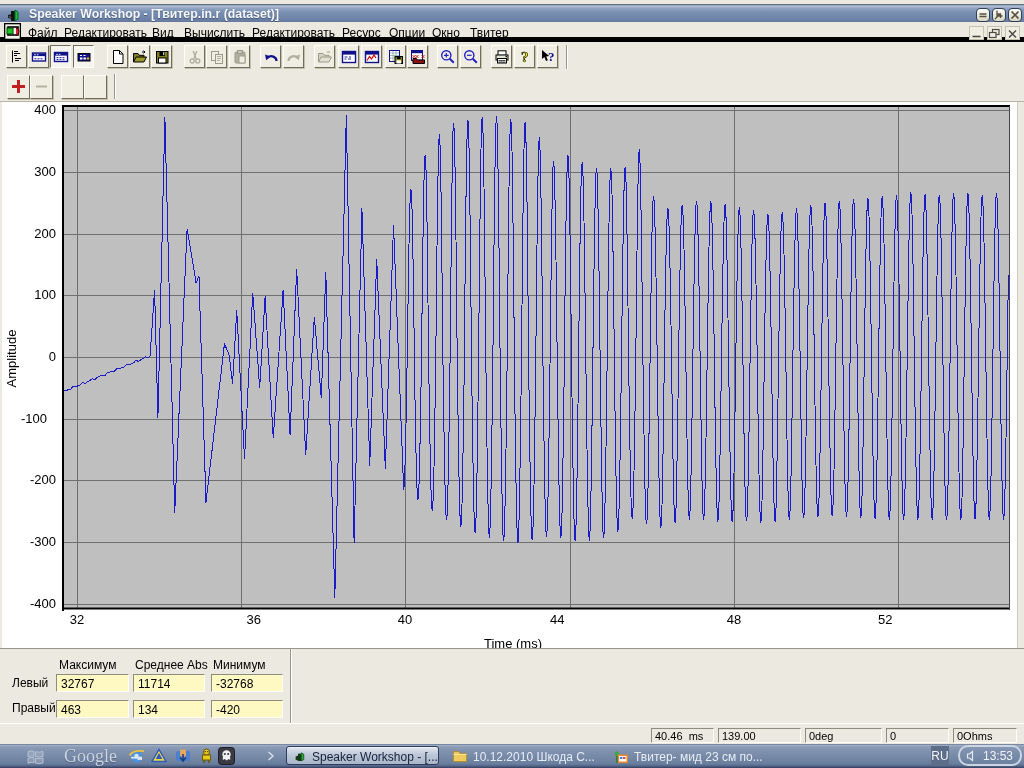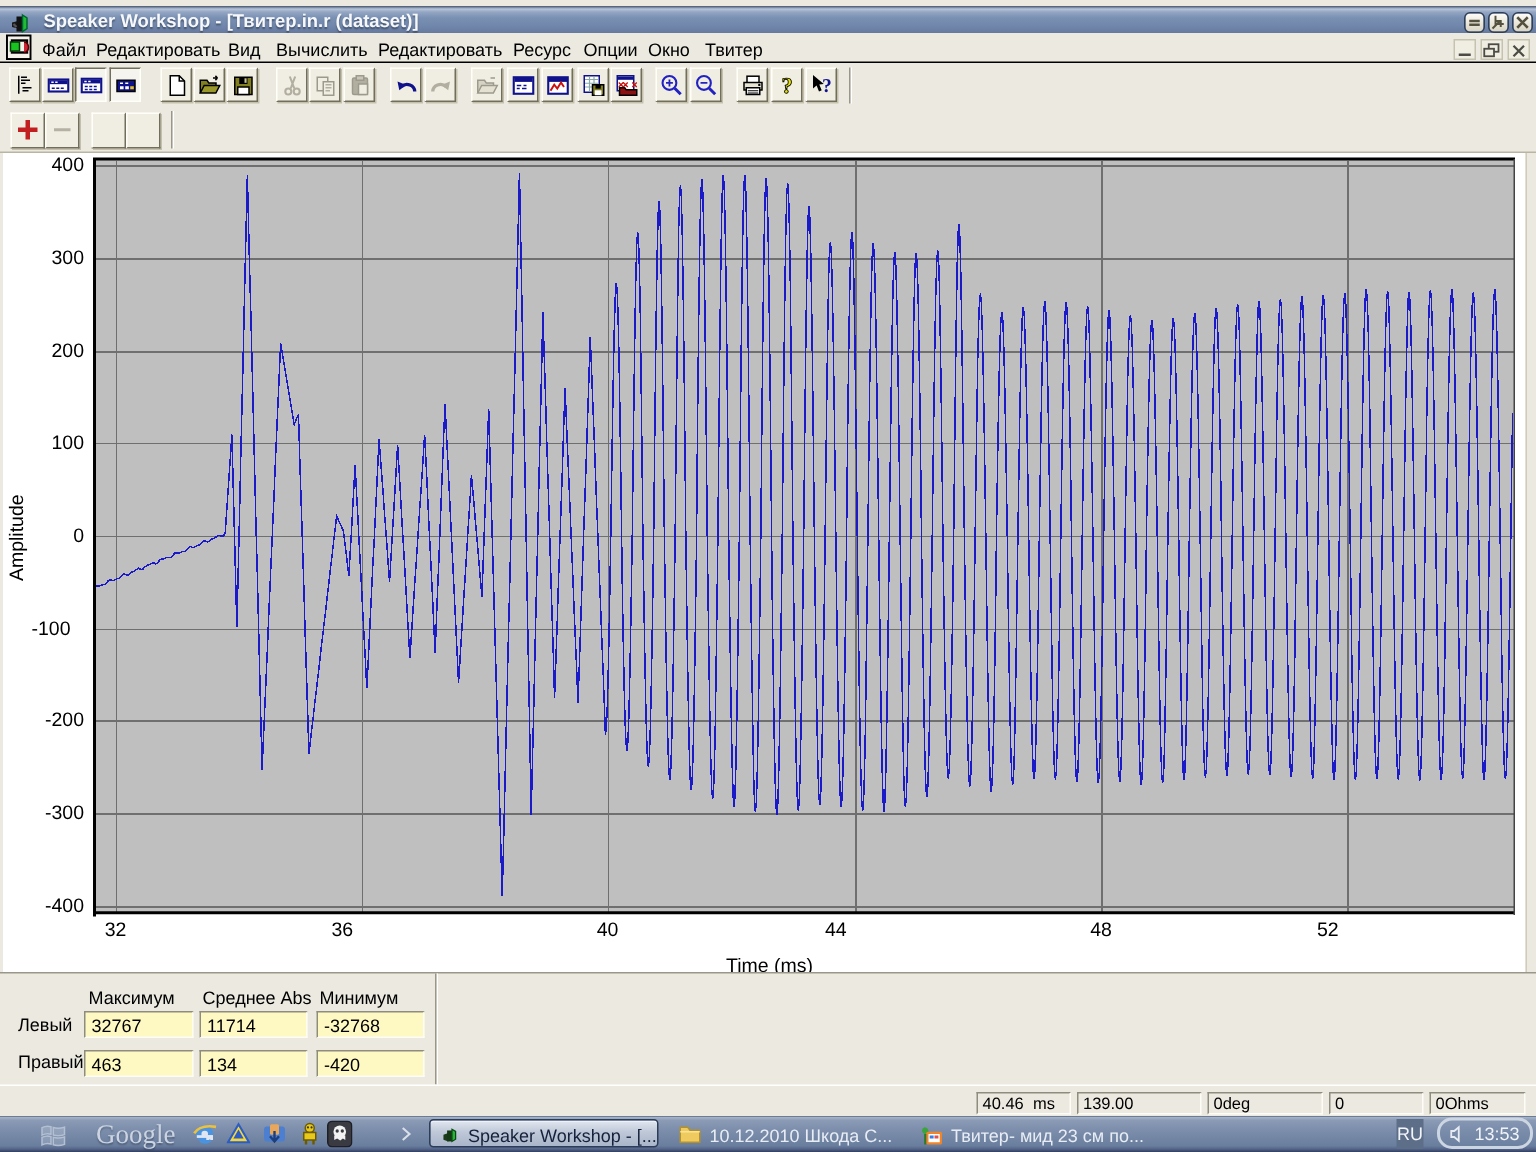--- a/index.html
+++ b/index.html
@@ -3,21 +3,21 @@
 *{margin:0;padding:0;box-sizing:border-box}
 html,body{width:1024px;height:768px;overflow:hidden;font-family:"Liberation Sans",sans-serif;background:#eceae0}
 .abs{position:absolute}
 #screen{position:relative;width:1024px;height:768px}
 
 #title{left:0;top:4px;width:1024px;height:22px;background:linear-gradient(to bottom,#42536b 0,#b7c4da 2px,#93a6c3 4px,#7990b3 8px,#7187ab 13px,#687da1 17px,#5e7294 20px,#4a5c7e 22px)}
 #title .txt{left:29px;top:3px;font-size:12.3px;font-weight:bold;color:#f6f8fb;text-shadow:0 1px 1px rgba(30,40,60,.5)}
 .tbtn{top:4px;width:14px;height:14px;background:linear-gradient(to bottom,#fdfcf7,#d9d4c2);border:1px solid #2f3f58;border-radius:4px}
 .tbtn svg{position:absolute;left:0;top:0}
 
-#menu{left:0;top:22px;width:1024px;height:20px;background:#eceae0;border-bottom:1px solid #000000}
+#menu{left:0;top:22px;width:1024px;height:20px;background:#eceae0;border-bottom:5px solid #000000}
 #menu span{position:absolute;top:4px;font-size:12px;color:#000}
 .mdib{top:4px;width:15px;height:14px;background:#f0eee3;border:1px solid #c5c2ae}
 .mdib svg{position:absolute;left:0;top:1px}
 
 #tb1{left:0;top:42px;width:1024px;height:29px;background:#eceae0}
 #tb2{left:0;top:71px;width:1024px;height:31px;background:#eceae0;border-bottom:1px solid #b9b5a2}
 .tb{position:absolute;top:3px;width:21px;height:23px;background:#f0eee2;border:1px solid;border-color:#fffef8 #716e5c #716e5c #fffef8;box-shadow:1px 1px 0 #c4c0ac}
 .tb.pr{border-color:#716e5c #fffef8 #fffef8 #716e5c;background:#f5f4ee;box-shadow:none}
 .tb svg{position:absolute;left:2px;top:3px}
 .tb2b{position:absolute;top:4px;width:23px;height:24px;background:#f0eee2;border:1px solid;border-color:#fffef8 #716e5c #716e5c #fffef8;box-shadow:1px 1px 0 #c4c0ac}
@@ -297,21 +297,21 @@
   <div class="lab" style="left:12px;top:0px;width:44px;text-align:right">400</div>
   <div class="lab" style="left:12px;top:62px;width:44px;text-align:right">300</div>
   <div class="lab" style="left:12px;top:124px;width:44px;text-align:right">200</div>
   <div class="lab" style="left:12px;top:185px;width:44px;text-align:right">100</div>
   <div class="lab" style="left:12px;top:247px;width:44px;text-align:right">0</div>
   <div class="lab" style="left:12px;top:309px;width:44px;text-align:center">-100</div>
   <div class="lab" style="left:12px;top:370px;width:44px;text-align:right">-200</div>
   <div class="lab" style="left:12px;top:432px;width:44px;text-align:right">-300</div>
   <div class="lab" style="left:12px;top:494px;width:44px;text-align:right">-400</div>
   <div class="lab" style="left:57px;top:510px;width:40px;text-align:center">32</div>
-  <div class="lab" style="left:221px;top:510px;width:40px;text-align:left">36</div>
+  <div class="lab" style="left:221px;top:510px;width:40px;text-align:right">36</div>
   <div class="lab" style="left:385px;top:510px;width:40px;text-align:center">40</div>
   <div class="lab" style="left:550px;top:510px;width:40px;text-align:left">44</div>
   <div class="lab" style="left:714px;top:510px;width:40px;text-align:center">48</div>
   <div class="lab" style="left:878px;top:510px;width:40px;text-align:left">52</div>
   <div class="lab" style="left:484px;top:534px">Time (ms)</div>
   <div class="lab" style="left:-24px;top:249px;width:70px;text-align:center;transform:rotate(-90deg)">Amplitude</div>
  </div>
  <div class="abs" style="left:1017px;top:102px;width:7px;height:546px;background:#eceae0;border-left:1px solid #cfccbc"></div>
  <div class="abs" style="left:0;top:102px;width:2px;height:546px;background:#eceae0"></div>
 

